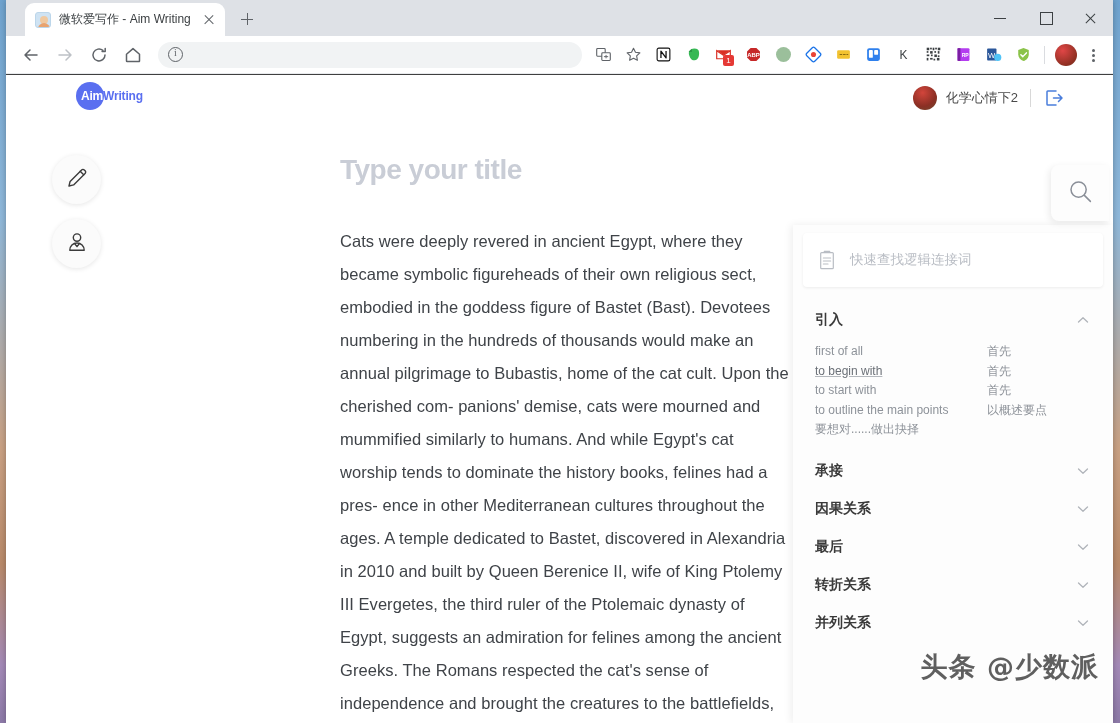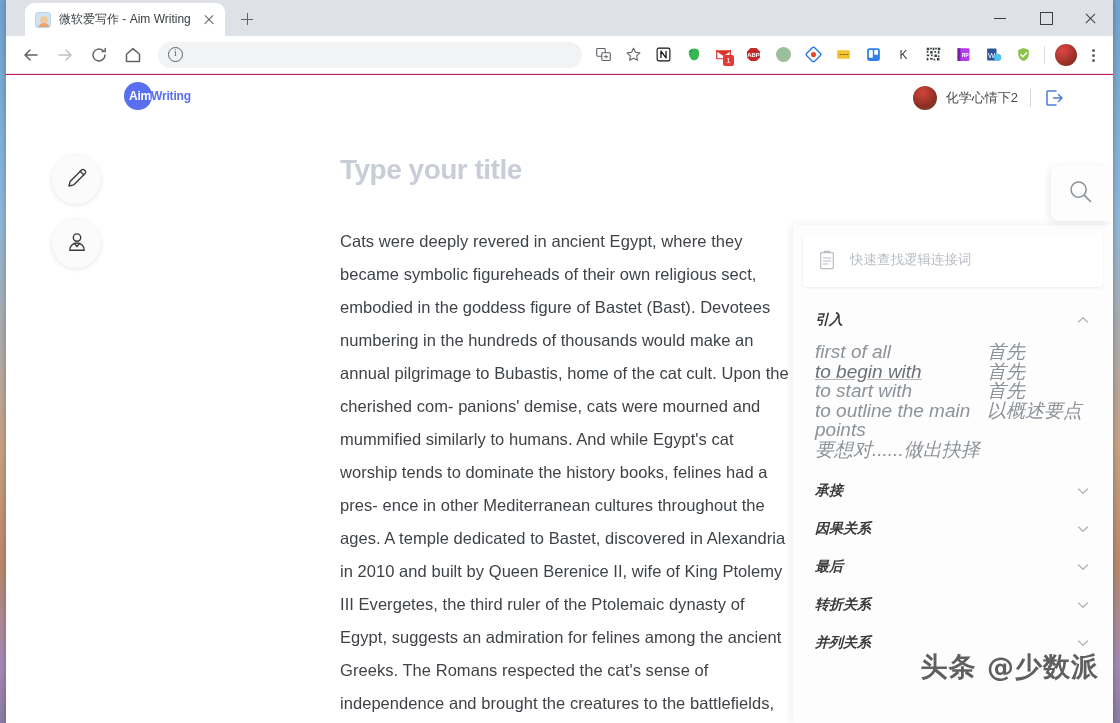--- a/index.html
+++ b/index.html
@@ -13,21 +13,21 @@
   
   #desktop {
     position: absolute; inset: 0;
     background: linear-gradient(180deg,#6fa3cf 0%, #8fb8da 30%, #c9a183 62%, #b98a6a 78%, #a48ab8 92%, #8d7aa8 100%);
   }
 
   
   #browser {
     position: absolute;
     left: 6px; top: 0; width: 1107px; height: 723px;
-    background: #be185d;
+    background: #404040;
     box-shadow: 0 0 6px rgba(0,0,0,.28);
   }
 
   
   .tabstrip {
     height: 36px; background: #dee1e6;
     position: relative;
     display: flex; align-items: flex-end;
   }
   .tab {
@@ -169,21 +169,21 @@
   
   #page {
     position: absolute; left: 0; top: 75px; right: 0; bottom: 0;
     background: #ffffff;
     overflow: hidden;
   }
 
   
   .appheader {
     height: 48px; position: relative;
-    display: flex; align-items: center; margin-left: 48px;
+    display: flex; align-items: center;
   }
   .logo {
     position: absolute; left: 70px; top: 6px;
     height: 30px; display: flex; align-items: center;
   }
   .logo-circle {
     width: 28px; height: 28px; border-radius: 50%;
     background: #5a6ff0; position: absolute; left: 0; top: 1px;
   }
   .logo-text {
@@ -266,39 +266,39 @@
     border-radius: 4px;
     box-shadow: 0 1px 3px rgba(0,0,0,.07);
     display: flex; align-items: center;
     padding: 0 14px;
     cursor: text;
   }
   .clip { width: 20px; height: 22px; flex: none; color: #b9bdc4; }
   .panel-search-ph {
     font-size: 13.5px; color: #b9bdc4; margin-left: 13px;
   }
-  .panel-body { padding: 14px 0 0 0; font-style: italic; }
+  .panel-body { padding: 14px 0 0 0; }
 
   .section {
     padding: 0 22px;
   }
   .section-head {
     display: flex; align-items: center; justify-content: space-between;
     height: 38px; cursor: pointer;
   }
   .section-title {
     font-size: 14px; font-weight: bold; color: #3a3a3a;
   }
   .chev { width: 16px; height: 16px; color: #b0b4ba; flex: none; }
   .chev.up { transform: rotate(180deg); }
 
   .entries { padding: 3px 0 12px 0; }
   .entry {
     display: flex; align-items: flex-start;
-    font-size: 19px; line-height: 19.6px;
+    font-size: 12px; line-height: 19.6px;
     color: #8d9299;
     cursor: pointer;
   }
   .entry .en { width: 172px; flex: none; }
   .entry .cn { flex: 1 1 auto; }
   .entry.hover .en {
     color: #6b7077;
     text-decoration: underline;
     text-decoration-color: #b4b8bd;
   }

